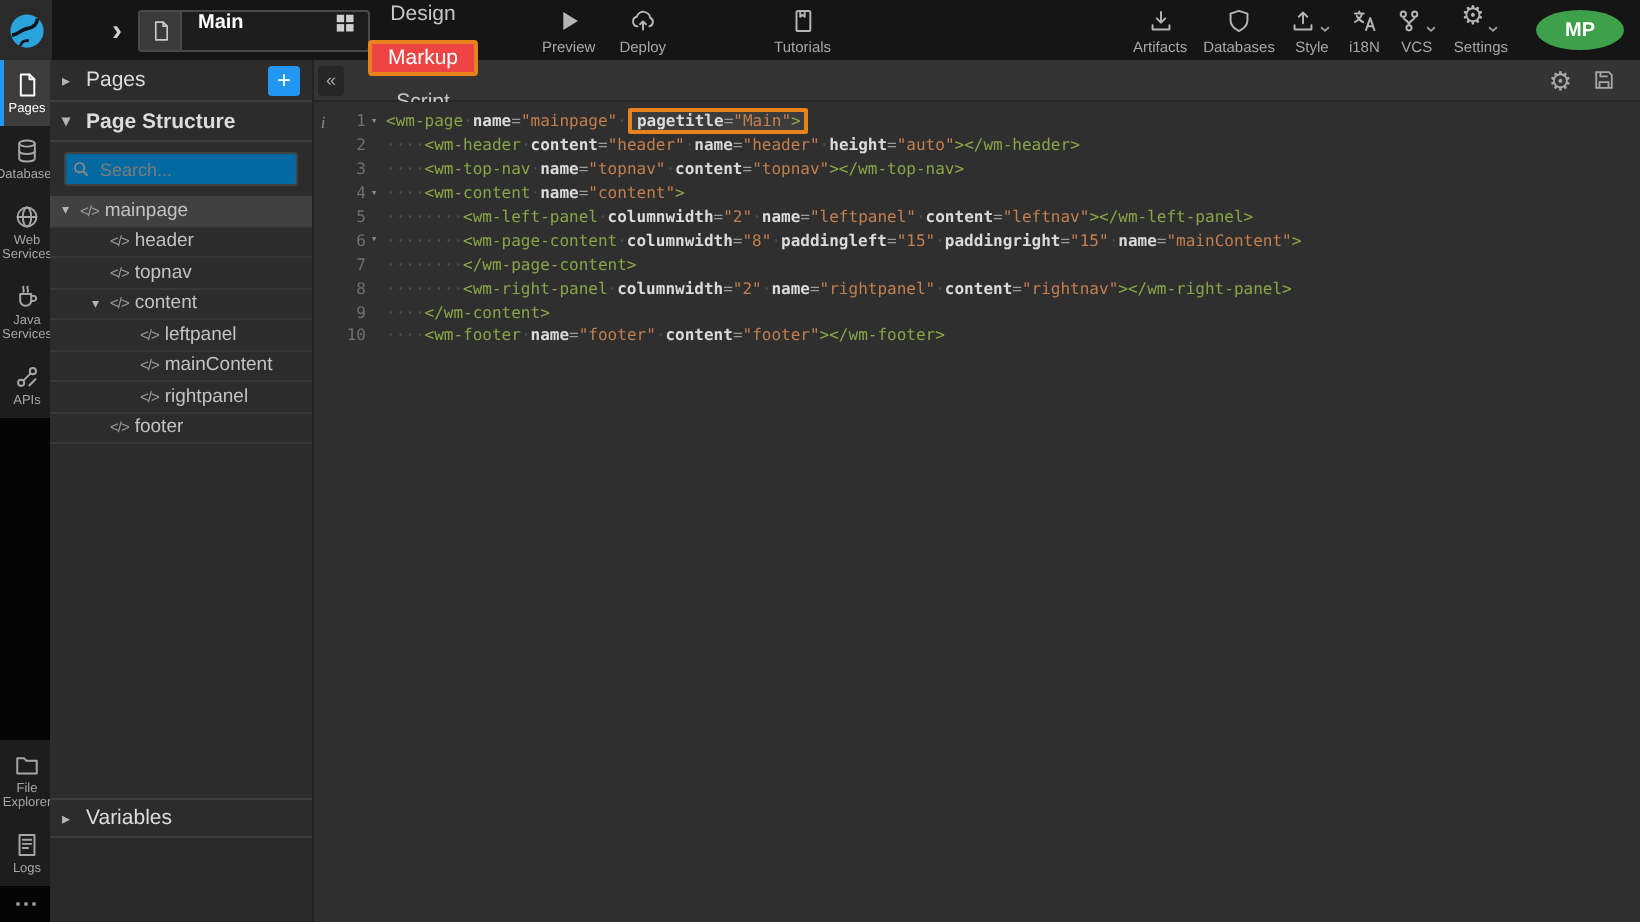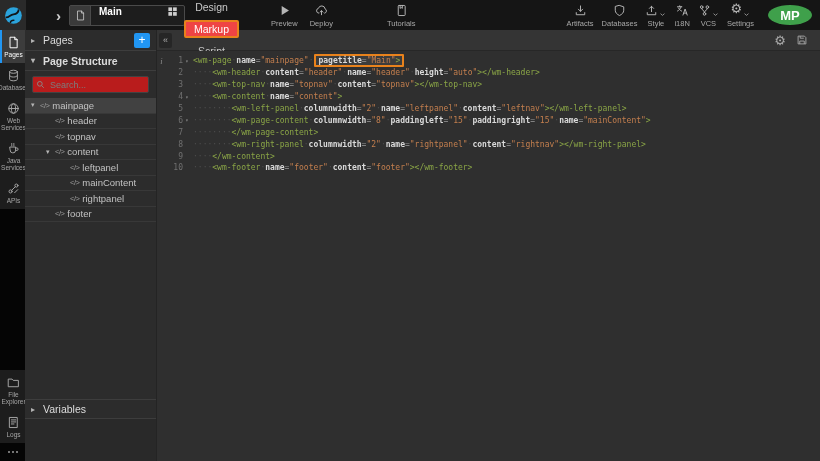--- a/index.html
+++ b/index.html
@@ -25,21 +25,21 @@
   .tb-group { display:flex; align-items:flex-start; }
   .tb-left { margin-left:82px; gap:4px; }
   .tb-mid { margin-left:46px; }
   .tb-spacer { flex:1; }
   .tb-btn { display:flex; flex-direction:column; align-items:center; gap:2px; padding:0 4px; color:#b5b5b5; cursor:pointer; }
   .tb-ic-row { display:flex; align-items:flex-end; height:14px; }
   .tb-ic-row .chev { margin-left:1px; margin-bottom:-1px; color:#9a9a9a; }
   .tb-label { font-size:7.5px; color:#a8a8a8; white-space:nowrap; }
   .tb-gear-glyph { font-size:13px; line-height:13px; }
   .avatar { width:44px; height:20px; border-radius:50%; background:var(--avatar-green);
-            color:#fff; font-size:13px; font-weight:bold; display:flex; align-items:center; justify-content:center;
+            color:#fff; font-size:10px; font-weight:bold; display:flex; align-items:center; justify-content:center;
             margin:0 8px 0 10px; cursor:pointer; }
 
   
   .body { flex:1; display:flex; min-height:0; }
 
   
   .rail { width:25px; flex:0 0 25px; background:#050505; display:flex; flex-direction:column; }
   .rail-group { background:#1d1d1d; }
   .rail-fill { flex:1; }
   .rail-item { display:flex; flex-direction:column; align-items:center; padding:6px 1px 5px;
@@ -52,21 +52,21 @@
 
   
   .panel { width:132px; flex:0 0 132px; background:#2c2c2c; display:flex; flex-direction:column; border-right:1px solid #242424; }
   .panel-hdr { height:20px; flex:0 0 20px; display:flex; align-items:center; padding:0 6px;
                font-size:10.5px; color:#dcdcdc; cursor:pointer; }
   .panel-hdr .caret { width:12px; font-size:8px; color:#b5b5b5; }
   .panel-hdr.structure { flex-basis:21px; border-top:1px solid #3d3d3d; border-bottom:1px solid #3d3d3d; font-weight:bold; }
   .add-btn { margin-left:auto; width:16px; height:15px; background:var(--accent-blue); color:#fff; border:none;
              font-size:12px; line-height:13px; border-radius:2px; cursor:pointer; padding:0; }
   .search-wrap { flex:0 0 27px; display:flex; align-items:center; padding:0 7px; position:relative; }
-  .search-wrap input { width:100%; height:17px; background:#b91c1c; border:1px solid #424242; border-radius:2px;
+  .search-wrap input { width:100%; height:17px; background:#0369a1; border:1px solid #424242; border-radius:2px;
                        color:#bdbdbd; font-size:9px; padding:0 4px 0 17px; outline:none;
                        font-family:"Liberation Sans", sans-serif; }
   .search-wrap input::placeholder { color:#7d7d7d; }
   .search-ic { position:absolute; left:11px; top:9px; color:#8a8a8a; }
   .tree { flex:0 0 auto; }
   .tree-row { height:15.5px; display:flex; align-items:center; font-size:9.5px; color:#c2c2c2;
               border-bottom:1px solid #383838; cursor:pointer; white-space:nowrap; overflow:hidden; }
   .tree-row.selected { background:#414141; }
   .tree-caret { width:9px; flex:0 0 9px; font-size:7px; color:#b5b5b5; }
   .tree-code { font-size:7.5px; color:#9b9b9b; margin-right:3px; letter-spacing:-0.5px; }

